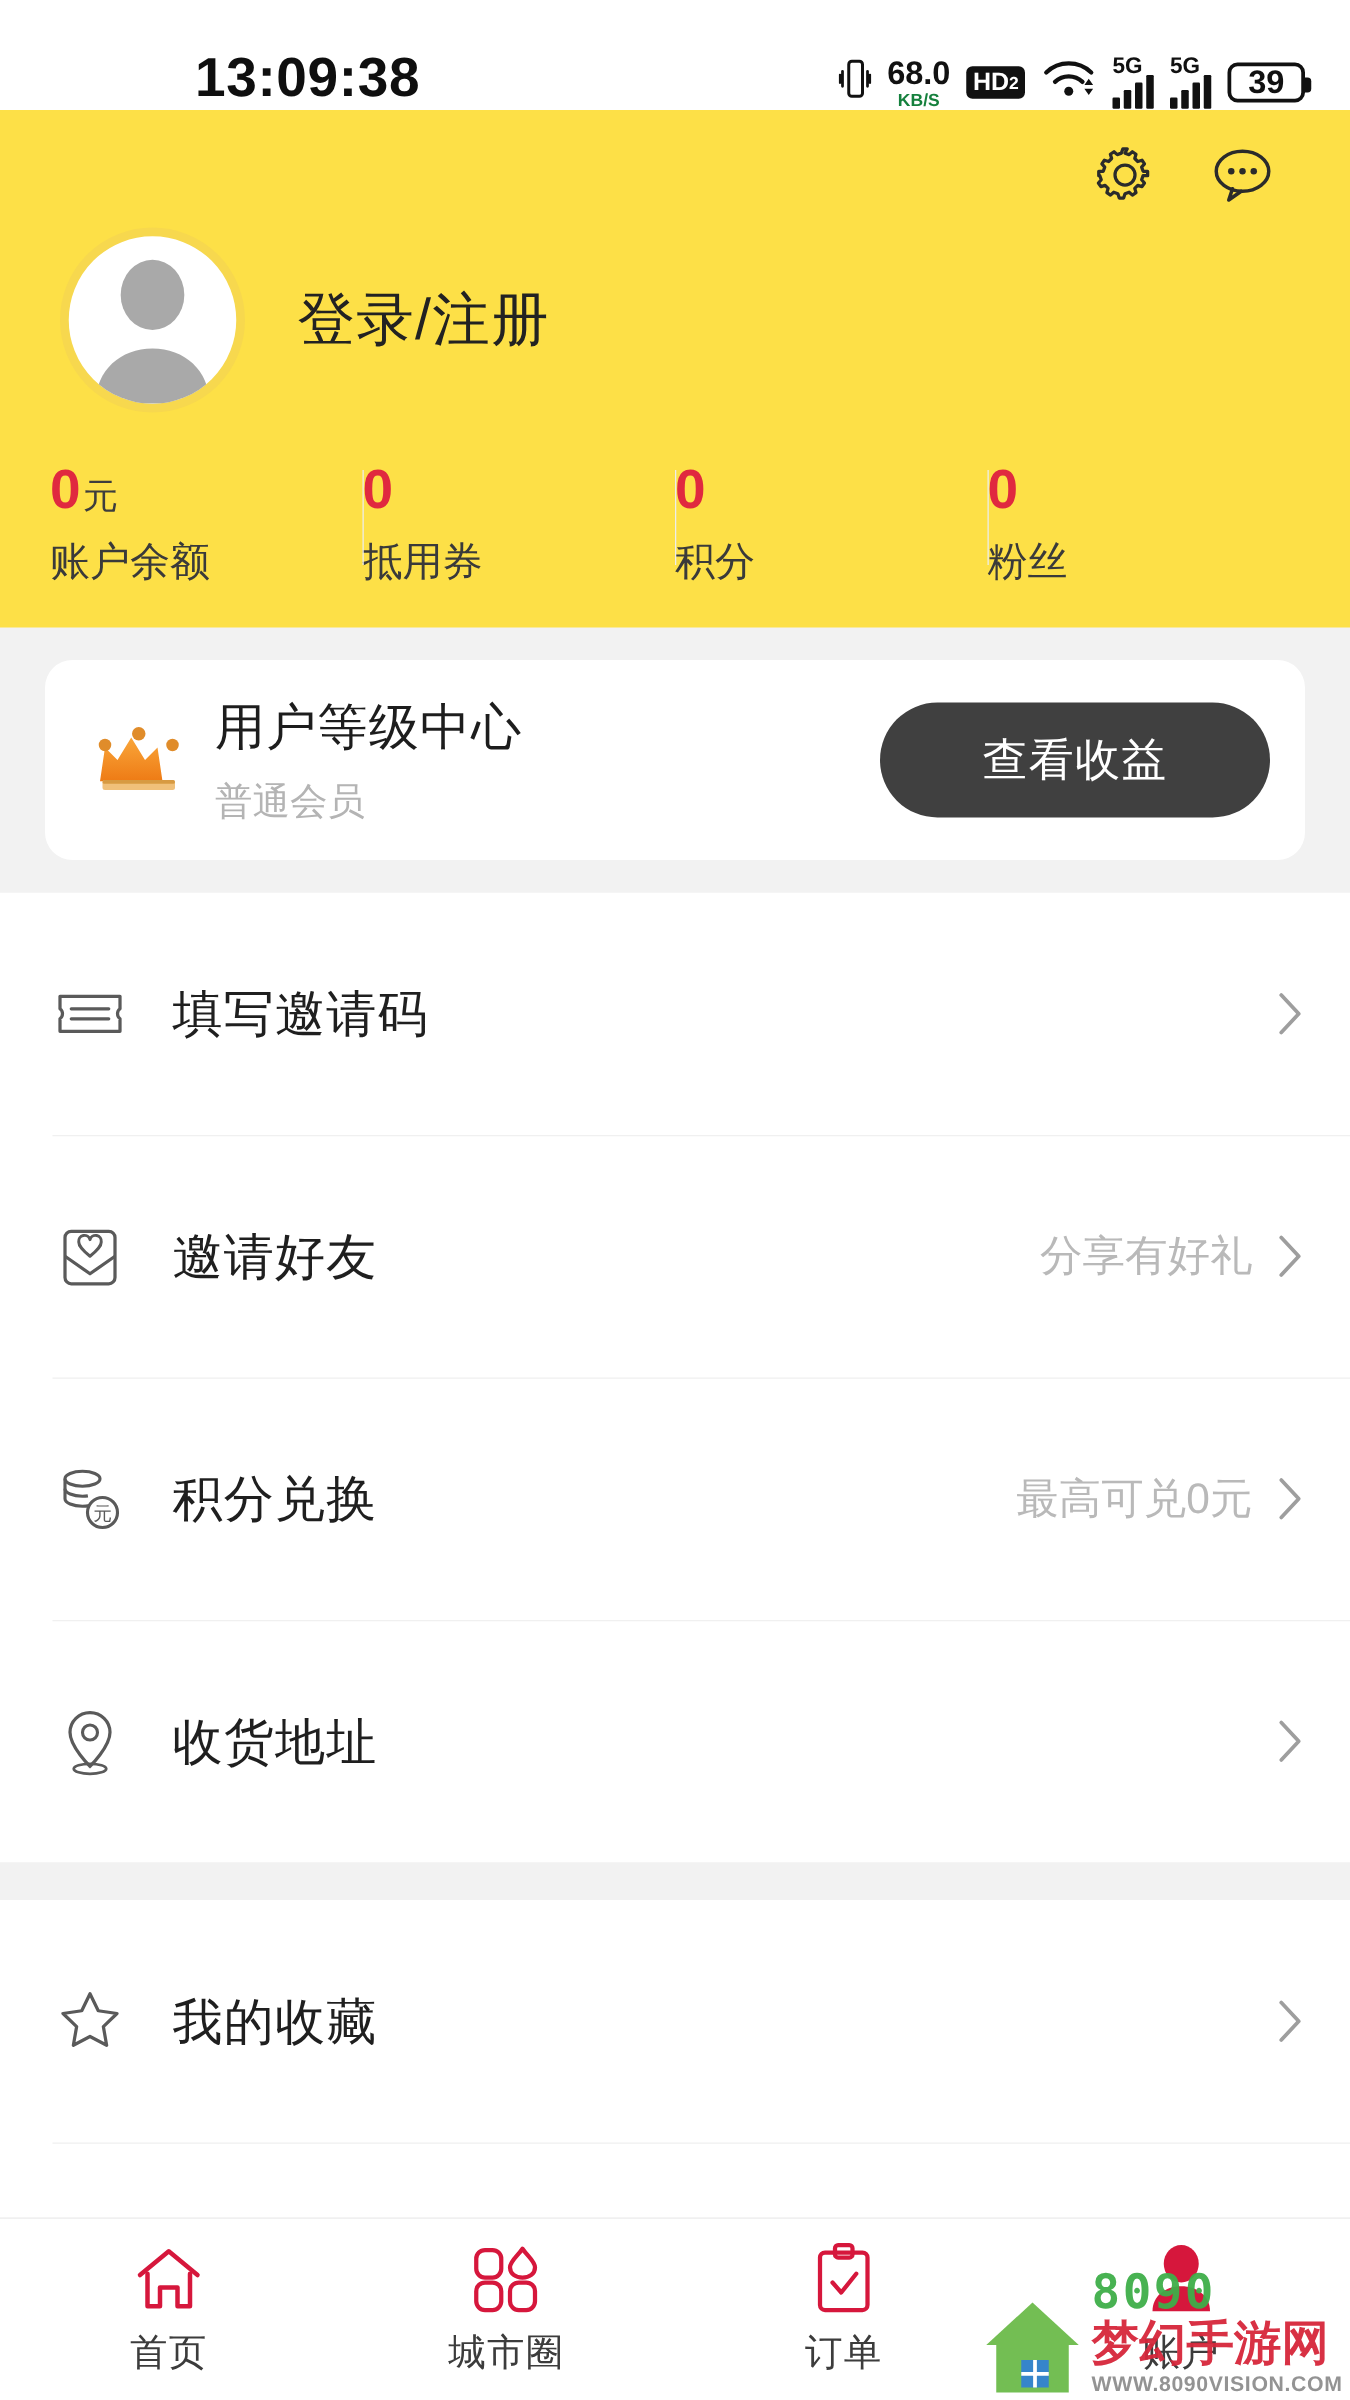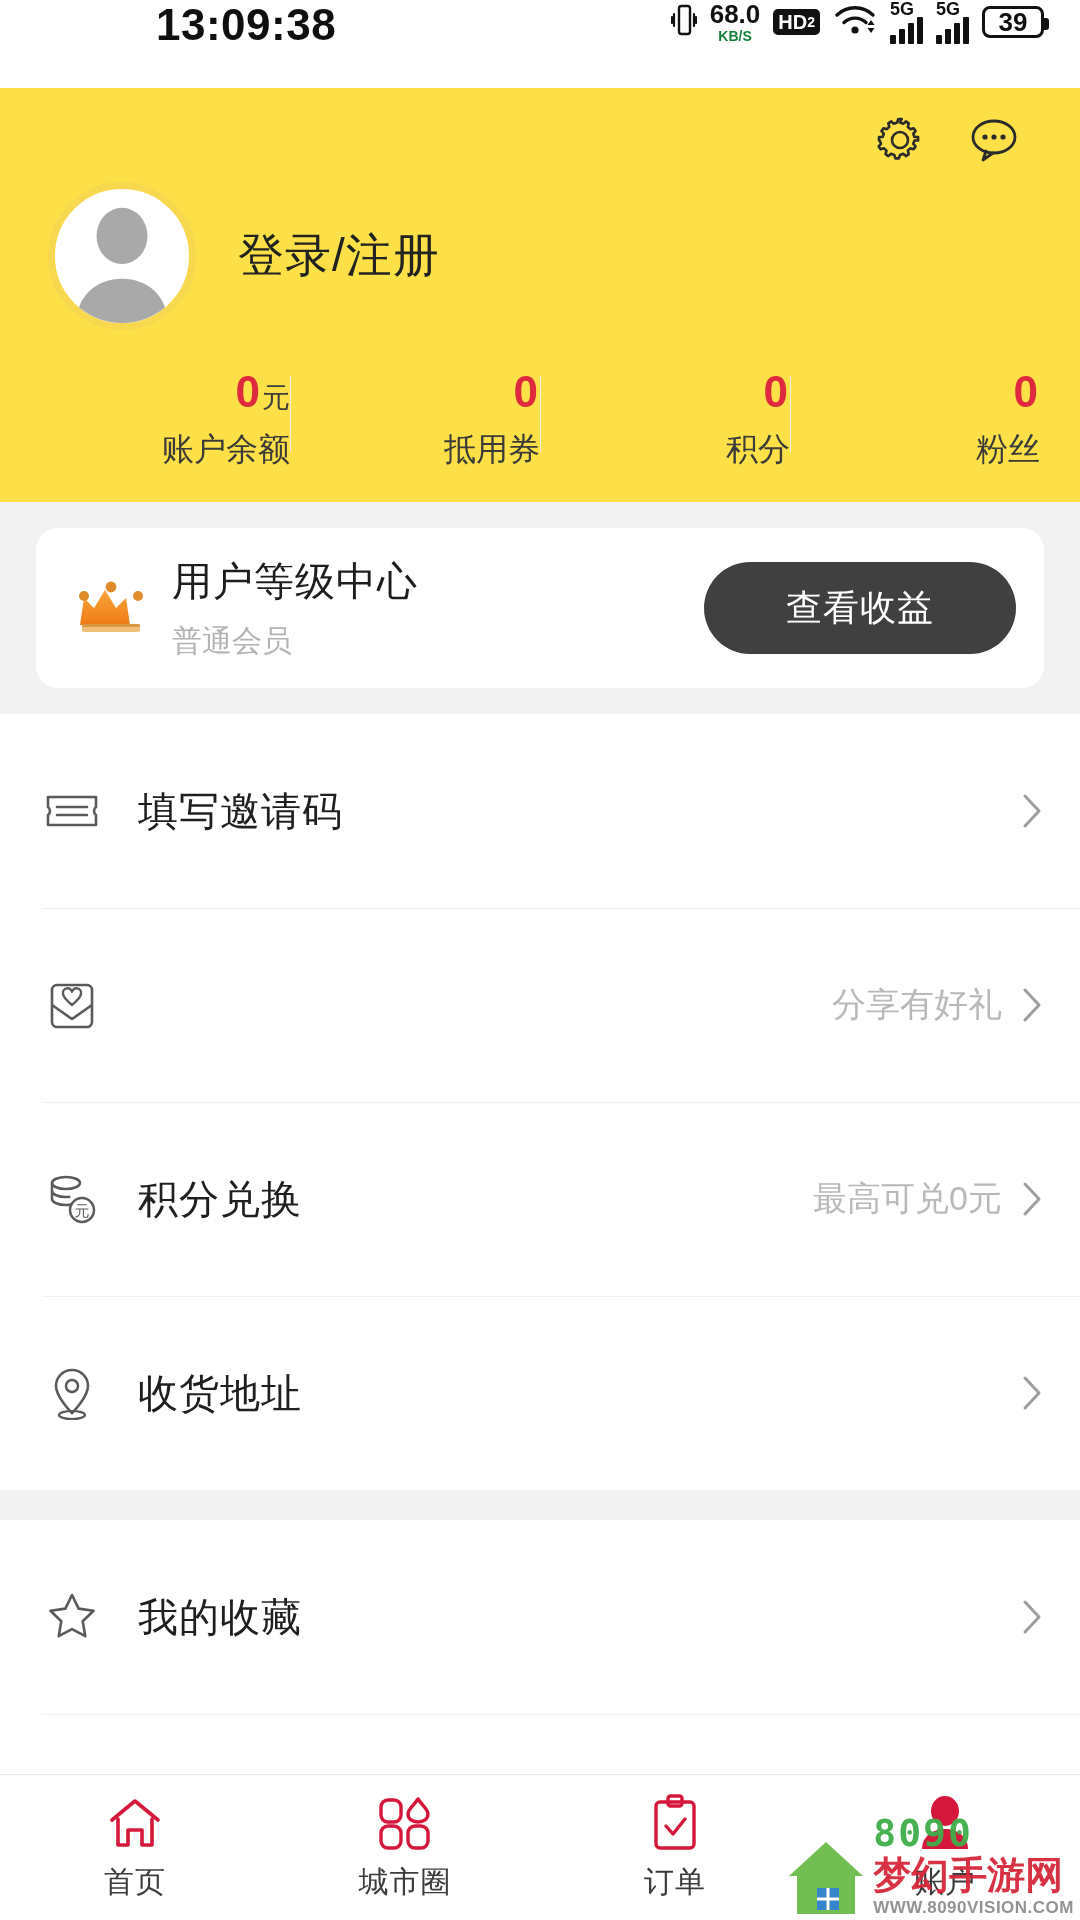--- a/index.html
+++ b/index.html
@@ -13,21 +13,21 @@
     position: relative;
     width: 1080px; height: 1920px;
     background: #f2f2f2;
     display: flex; flex-direction: column;
   }
 
   
   .statusbar {
     height: 88px;
     background: #ffffff;
-    display: flex; align-items: flex-start;
+    display: flex; align-items: flex-end;
     padding: 0 36px;
     flex: 0 0 auto;
   }
   .sb-time {
     font-size: 44px; font-weight: 600; color: #0f0f0f;
     letter-spacing: 0.5px; margin-left: 120px;
   }
   .sb-right {
     margin-left: auto;
     display: flex; align-items: center; gap: 13px;
@@ -85,21 +85,21 @@
   .avatar-svg { width: 134px; height: 134px; display: block; }
   .login-name {
     font-size: 46px; color: #222; margin-left: 42px;
     letter-spacing: 1px;
   }
   
   .stats {
     display: flex; align-items: stretch;
     padding: 38px 0 30px 0;
   }
-  .stat { flex: 1; text-align: right; position: relative; }
+  .stat { flex: 1; text-align: left; position: relative; }
   .stat + .stat::before {
     content: ""; position: absolute; left: 0; top: 8px;
     width: 1px; height: 76px; background: #ededed;
   }
   .stat-val { font-size: 44px; font-weight: 700; color: #e0293f; line-height: 1.1; }
   .stat-val .unit { font-size: 28px; font-weight: 400; color: #3d3d3d; margin-left: 2px; }
   .stat-label { font-size: 32px; color: #3a3a3a; margin-top: 12px; }
 
   
   .vip-band { background: #f2f2f2; padding: 26px 36px 26px 36px; flex: 0 0 auto; }
@@ -317,20 +317,21 @@
       </div>
 
       <div class="row">
         <span class="row-icon">
           <svg width="60" height="60" viewBox="0 0 60 60">
             <rect x="10" y="10" width="40" height="42" rx="5" fill="none" stroke="#5a5a5a" stroke-width="2.6"></rect>
             <path d="M10 30l20 14 20-14" fill="none" stroke="#5a5a5a" stroke-width="2.6" stroke-linejoin="round"></path>
             <path d="M30 30c-6-5-9-8-9-11.5a4.6 4.6 0 0 1 9-1.8 4.6 4.6 0 0 1 9 1.8C39 22 36 25 30 30z" fill="none" stroke="#5a5a5a" stroke-width="2.4" stroke-linejoin="round"></path>
           </svg>
         </span>
+        <span class="row-label">邀请好友</span>
         <span class="row-hint">分享有好礼</span>
         <span class="chev">
           <svg width="24" height="40" viewBox="0 0 24 40">
               <path d="M5 5l14 15L5 35" fill="none" stroke="#9e9e9e" stroke-width="3" stroke-linecap="round" stroke-linejoin="round"></path>
             </svg>
         </span>
       </div>
 
       <div class="row">
         <span class="row-icon">

